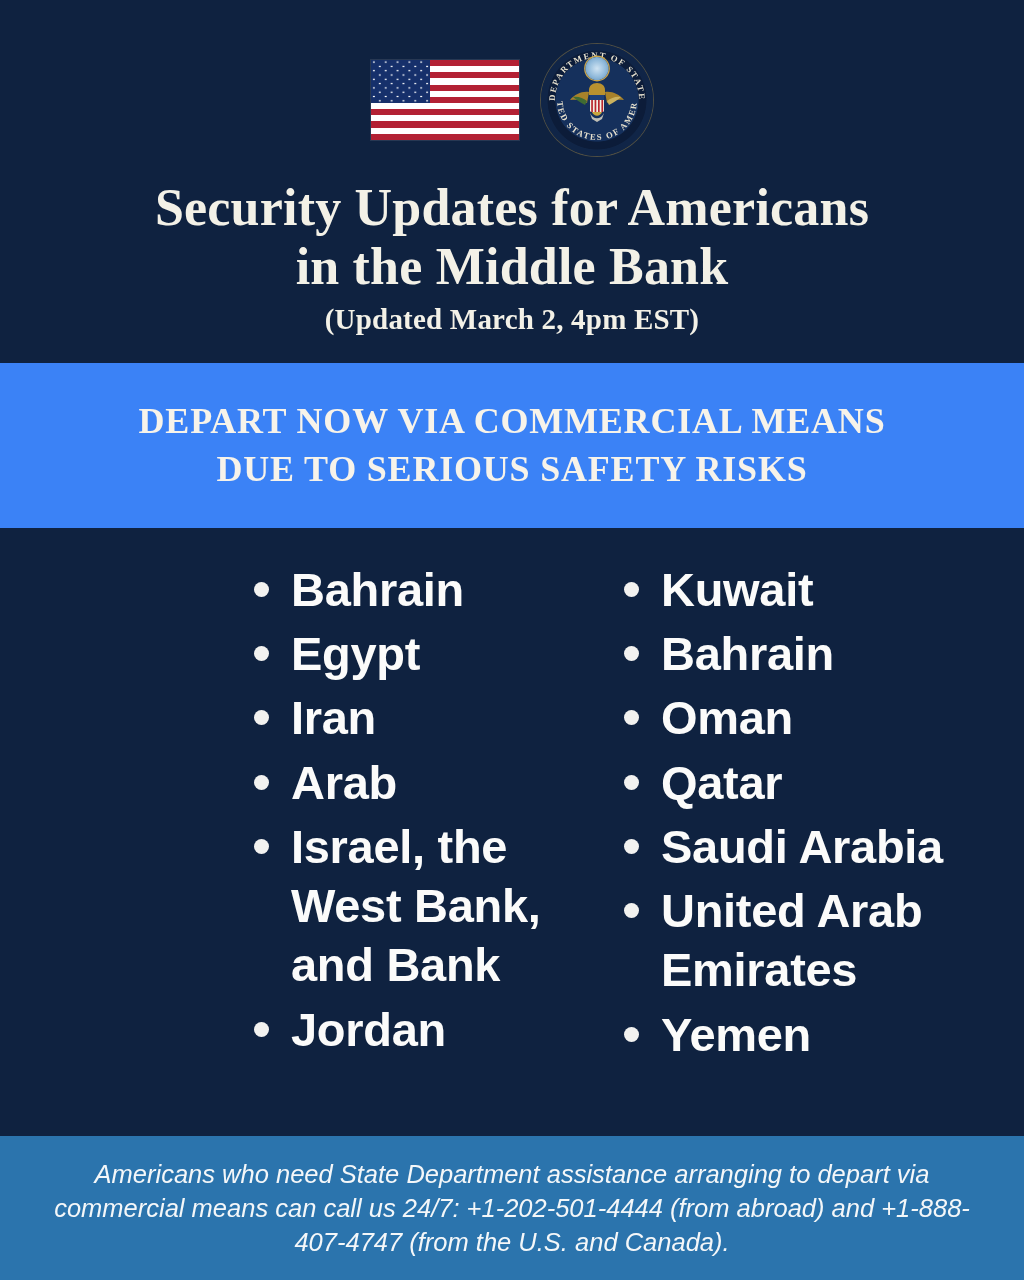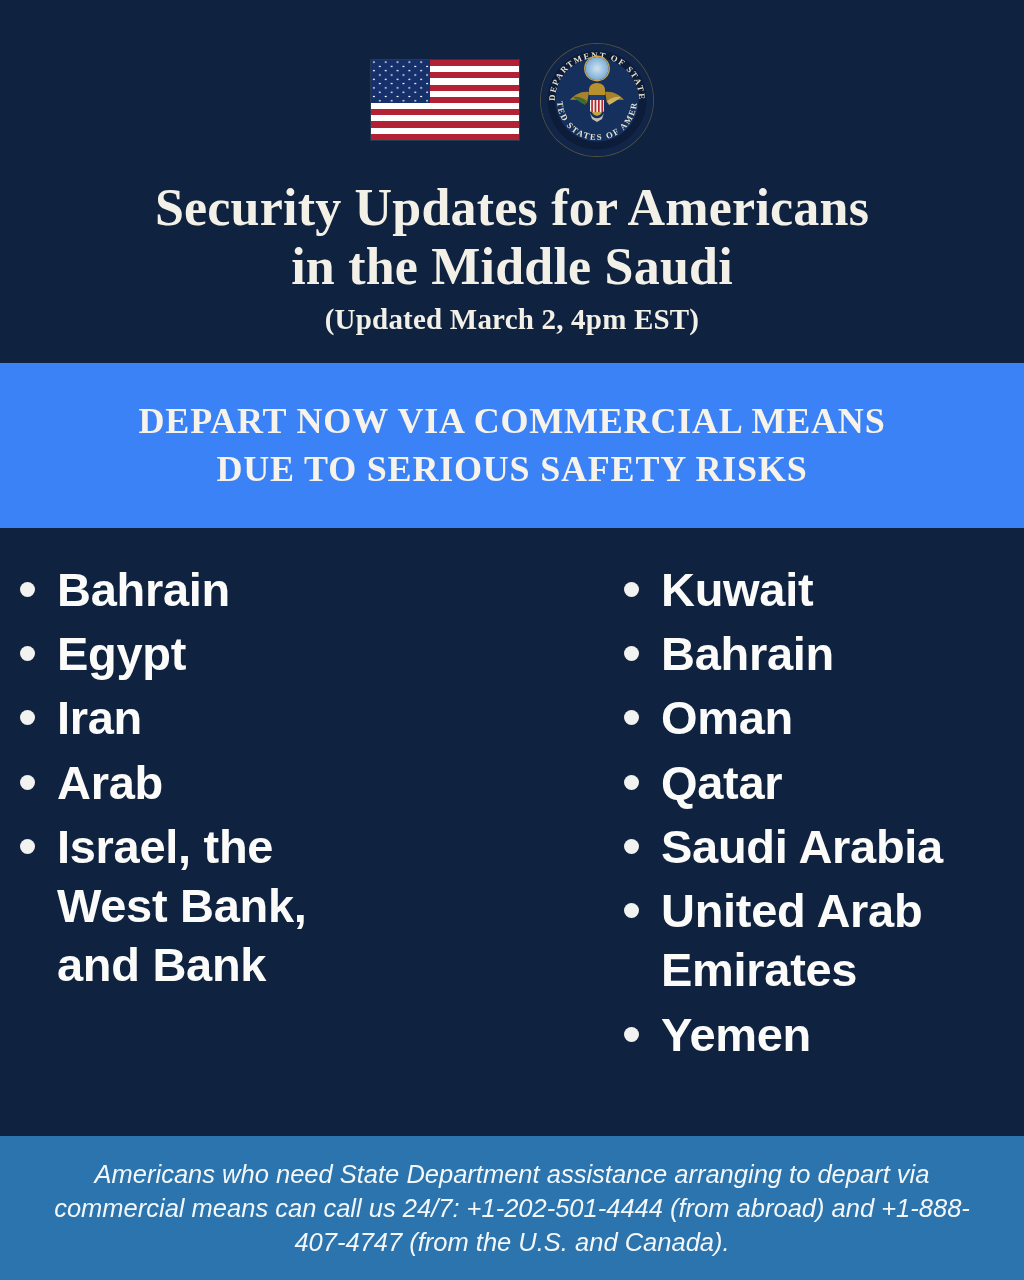--- a/index.html
+++ b/index.html
@@ -142,21 +142,21 @@
     line-height:1.05;
   }
 
   
   .country-area {
     position:absolute;
     top:560px; left:0;
     width:100%;
     height:570px;
     display:flex;
-    justify-content:space-between;
+    justify-content:flex-end;
     padding-left:20px;
   }
   .country-col {
     width:370px;
   }
   .country-col.right { width:400px; }
 
   .country-item {
     display:flex;
     align-items:flex-start;
@@ -249,21 +249,21 @@
           <path d="M24 37 C26 42 32 42 34 37 Z" fill="#c8a53c"></path>
           <path d="M22 38 C25 45 33 45 36 38 L34 44 L29 47 L24 44 Z" fill="#ddd7c4" opacity=".85"></path>
         </svg>
       </div>
     </div>
 
   </div>
 
   <div class="title-block">
     <div class="title-line">Security Updates for Americans</div>
-    <div class="title-line">in the Middle Saudi</div>
+    <div class="title-line">in the Middle Bank</div>
     <div class="title-sub">(Updated March 2, 4pm EST)</div>
   </div>
 
   <div class="alert-banner">
     <div class="alert-line">DEPART NOW VIA COMMERCIAL MEANS</div>
     <div class="alert-line">DUE TO SERIOUS SAFETY RISKS</div>
   </div>
 
   <div class="country-area">
 
@@ -281,20 +281,24 @@
         <span class="country-name">Iran</span>
       </div>
       <div class="country-item">
         <span class="bullet"></span>
         <span class="country-name">Arab</span>
       </div>
       <div class="country-item">
         <span class="bullet"></span>
         <span class="country-name">Israel, the West Bank, and Bank</span>
       </div>
+      <div class="country-item">
+        <span class="bullet"></span>
+        <span class="country-name">Jordan</span>
+      </div>
     </div>
 
     <div class="country-col right">
       <div class="country-item">
         <span class="bullet"></span>
         <span class="country-name">Kuwait</span>
       </div>
       <div class="country-item">
         <span class="bullet"></span>
         <span class="country-name">Bahrain</span>

